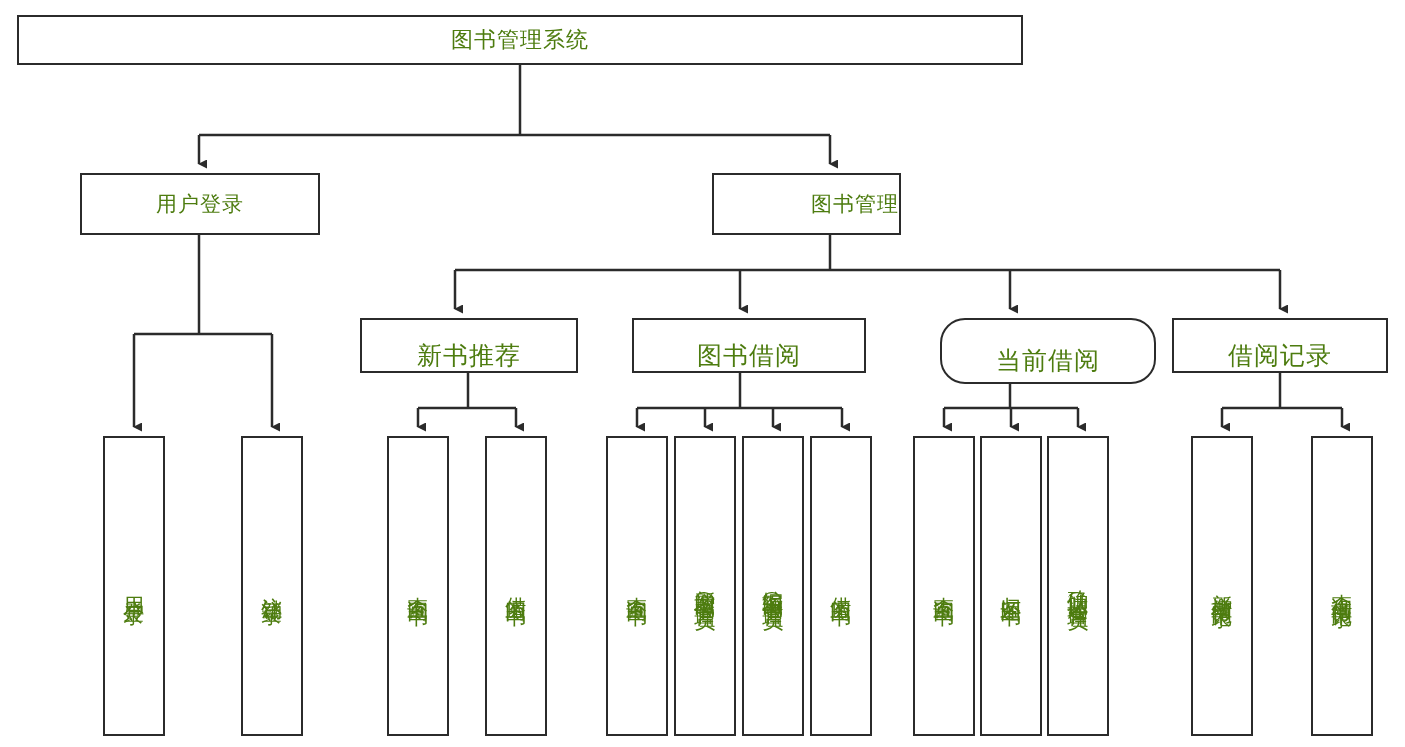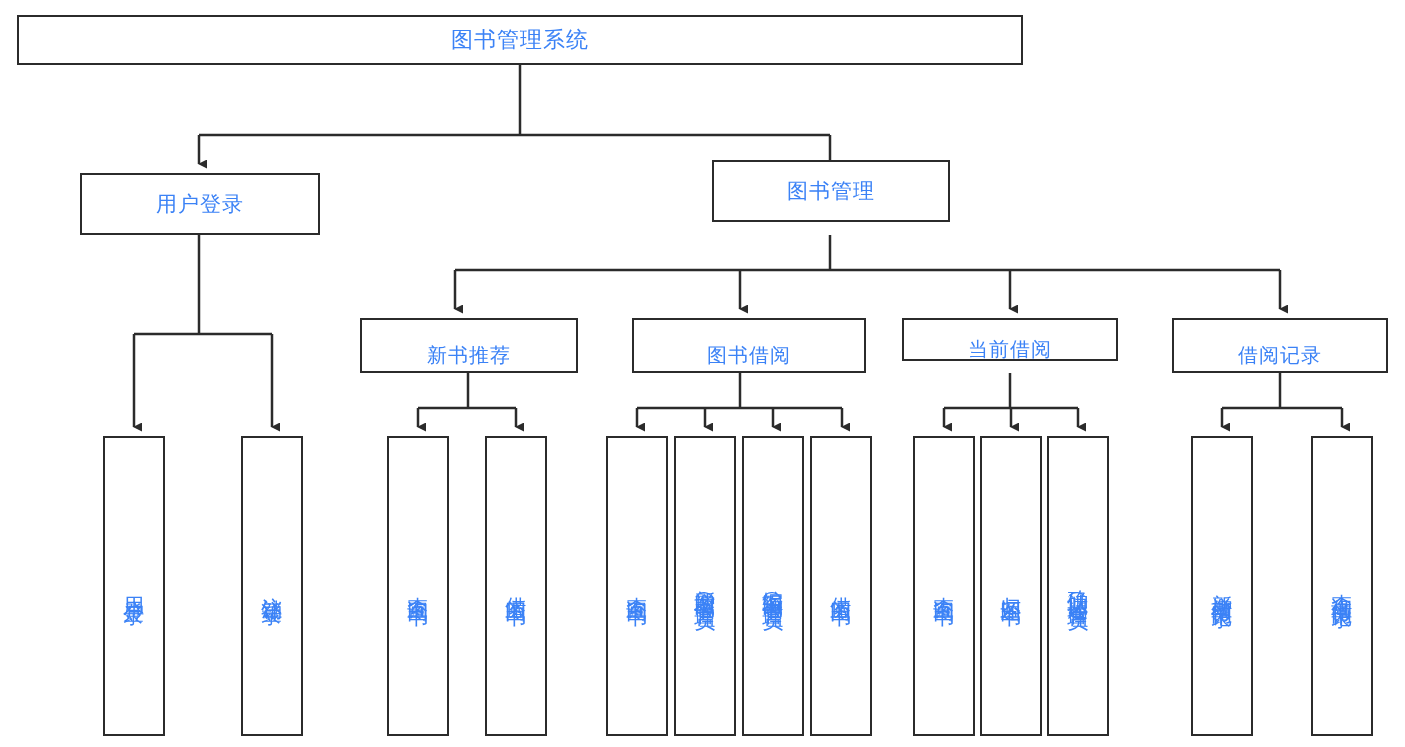--- a/index.html
+++ b/index.html
@@ -37,25 +37,25 @@
     background: #ffffff;
     display: flex;
     align-items: center;
     justify-content: center;
     text-align: center;
   }
   .node .label {
     font-size: 21px;
     line-height: 1.25;
     letter-spacing: 1px;
-    color: #3b82f6;
+    color: #4d7c0f;
   }
   .node.root .label { font-size: 22px; }
   .node.lvl1 .label { font-size: 21px; }
-  .node.lvl2 .label { font-size: 20px; margin-top: 20px; }
+  .node.lvl2 .label { font-size: 25px; margin-top: 20px; }
   .node.leaf {
     align-items: center;
     justify-content: center;
     padding: 6px 0;
   }
   .node.leaf .label {
     writing-mode: vertical-rl;
     text-orientation: upright;
     font-size: 21px;
     line-height: 1.5;
@@ -128,31 +128,31 @@
     </g>
   </svg>
 
   <div class="node root" style="left:17px; top:15px; width:1006px; height:50px;">
     <span class="label">图书管理系统</span>
   </div>
 
   <div class="node lvl1" style="left:80px; top:173px; width:240px; height:62px;">
     <span class="label">用户登录</span>
   </div>
-  <div class="node lvl1" style="left:712px; top:160px; width:238px; height:62px;">
+  <div class="node lvl1" style="left:712px; top:173px; width:189px; height:62px;justify-content:flex-end;">
     <span class="label">图书管理</span>
   </div>
 
   <div class="node lvl2" style="left:360px; top:318px; width:218px; height:55px;">
     <span class="label">新书推荐</span>
   </div>
   <div class="node lvl2" style="left:632px; top:318px; width:234px; height:55px;">
     <span class="label">图书借阅</span>
   </div>
-  <div class="node lvl2" style="left:902px; top:318px; width:216px; height:43px;">
+  <div class="node lvl2" style="left:940px; top:318px; width:216px; height:66px;border-radius:25px;">
     <span class="label">当前借阅</span>
   </div>
   <div class="node lvl2" style="left:1172px; top:318px; width:216px; height:55px;">
     <span class="label">借阅记录</span>
   </div>
 
   <div class="node leaf" style="left:103px; top:436px; width:62px; height:300px;">
     <span class="label">用户登录</span>
   </div>
   <div class="node leaf" style="left:241px; top:436px; width:62px; height:300px;">

